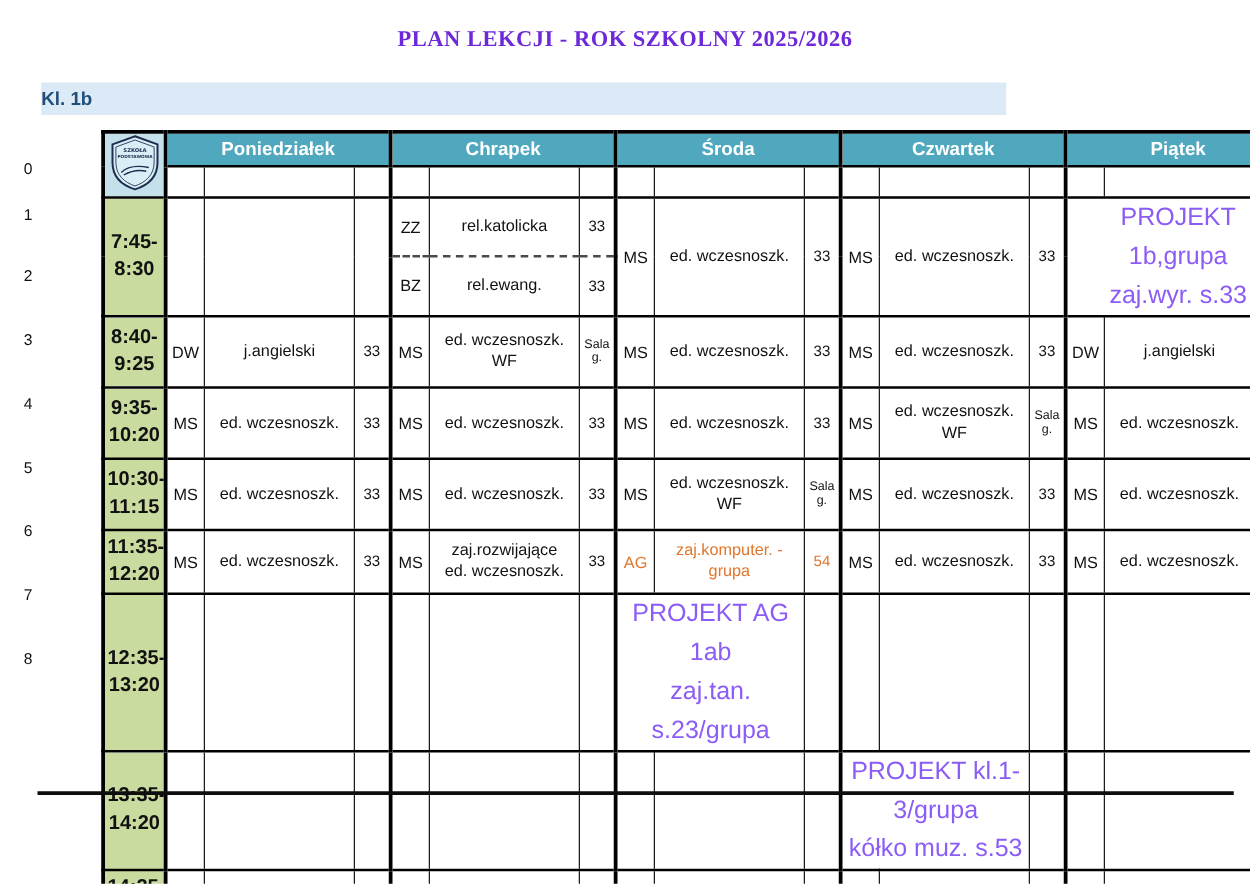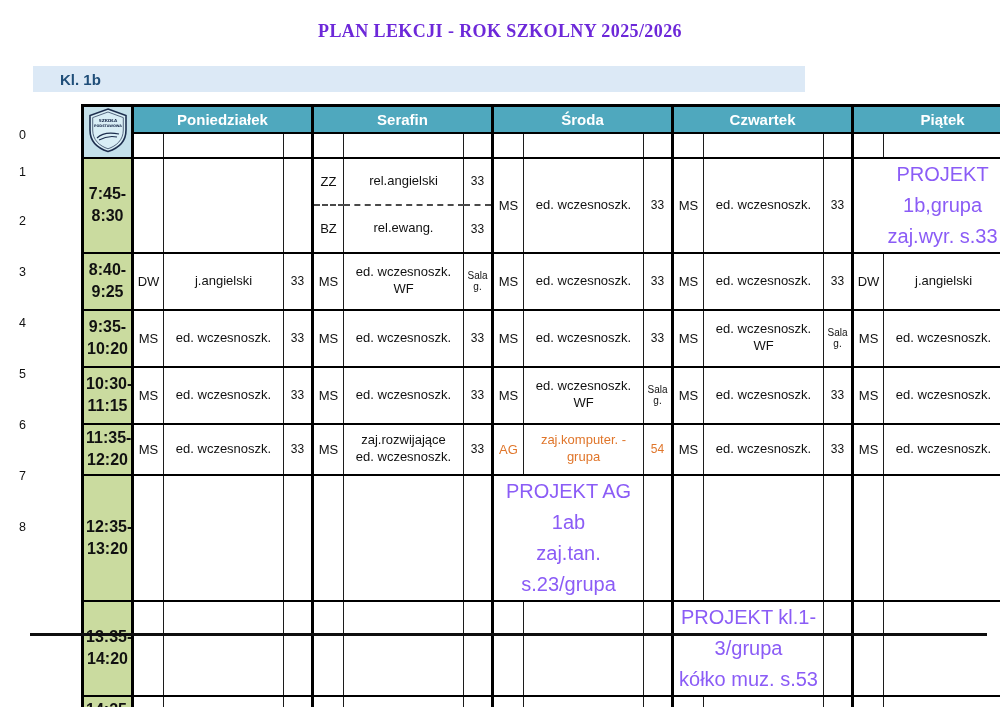--- a/index.html
+++ b/index.html
@@ -8,21 +8,21 @@
     font-family:"Liberation Sans", sans-serif;color:#111;
   }
   .page-title{
     position:absolute;top:21px;left:0;width:1000px;text-align:center;
     font-family:"Liberation Serif", serif;font-weight:bold;font-size:18px;
     letter-spacing:.4px;color:#6d28d9;
   }
   .class-bar{
     position:absolute;top:66px;left:33px;width:772px;height:26px;
     background:#dce9f6;display:flex;align-items:center;
-    padding-left:27px;box-sizing:border-box;gap:45px;
+    box-sizing:border-box;gap:45px;
     color:#1f4e79;font-weight:bold;font-size:15px;
   }
   .tbl-wrap{position:absolute;top:104px;left:33px;margin-left:48px;}
   table{border-collapse:collapse;table-layout:fixed;width:952px;border:3px solid #000;}
   td,th{
     border:1px solid #1c1c1c;border-top:2px solid #000;border-bottom:2px solid #000;
     padding:0 2px;text-align:center;vertical-align:middle;
     font-size:13px;overflow:hidden;
   }
   tr.hr{height:27px}
@@ -103,21 +103,21 @@
     <td class="crest-cell" rowspan="2">
       <svg width="44" height="46" viewBox="0 0 44 46">
         <path d="M22 2 L40 8.5 V23 C40 35 31.5 41.5 22 44.5 C12.5 41.5 4 35 4 23 V8.5 Z" fill="#d9eef6" stroke="#1d2e4e" stroke-width="1.6"></path>
         <path d="M22 5 L37.3 10.6 V23 C37.3 33.2 30.2 39 22 41.8 C13.8 39 6.7 33.2 6.7 23 V10.6 Z" fill="none" stroke="#1d2e4e" stroke-width="0.7"></path>
         <text x="22" y="14.5" text-anchor="middle" font-size="4.2" font-weight="bold" fill="#1d2e4e">SZKOŁA</text>
         <text x="22" y="19.5" text-anchor="middle" font-size="3.4" font-weight="bold" fill="#1d2e4e">PODSTAWOWA</text>
         <path d="M11 31 Q18 24 33 27 M13 33 Q22 28 31 30" fill="none" stroke="#1d2e4e" stroke-width="1.1"></path>
       </svg>
     </td>
     <th class="day day-start" colspan="3">Poniedziałek</th>
-    <th class="day day-start" colspan="3">Serafin</th>
+    <th class="day day-start" colspan="3">Chrapek</th>
     <th class="day day-start" colspan="3">Środa</th>
     <th class="day day-start" colspan="3">Czwartek</th>
     <th class="day day-start" colspan="3">Piątek</th>
   </tr>
 
   <tr class="r0">
     <td class="day-start"></td>
           <td></td>
           <td></td>
     <td class="day-start"></td>
@@ -134,21 +134,21 @@
           <td></td>
   </tr>
 
   <tr class="rh">
     <td class="time-cell" rowspan="2">7:45-
 8:30</td>
     <td class="day-start" rowspan="2"></td>
     <td rowspan="2"></td>
     <td rowspan="2"></td>
     <td class="day-start it dash-b">ZZ</td>
-    <td class="subject it dash-b">rel.angielski</td>
+    <td class="subject it dash-b">rel.katolicka</td>
     <td class="room it dash-b">33</td>
     <td class="day-start" rowspan="2">MS</td>
     <td class="subject" rowspan="2">ed. wczesnoszk.</td>
     <td class="room" rowspan="2">33</td>
     <td class="day-start" rowspan="2">MS</td>
     <td class="subject" rowspan="2">ed. wczesnoszk.</td>
     <td class="room" rowspan="2">33</td>
     <td class="day-start project" colspan="3" rowspan="2">PROJEKT  1b,grupa
 zaj.wyr. s.33</td>
   </tr>

